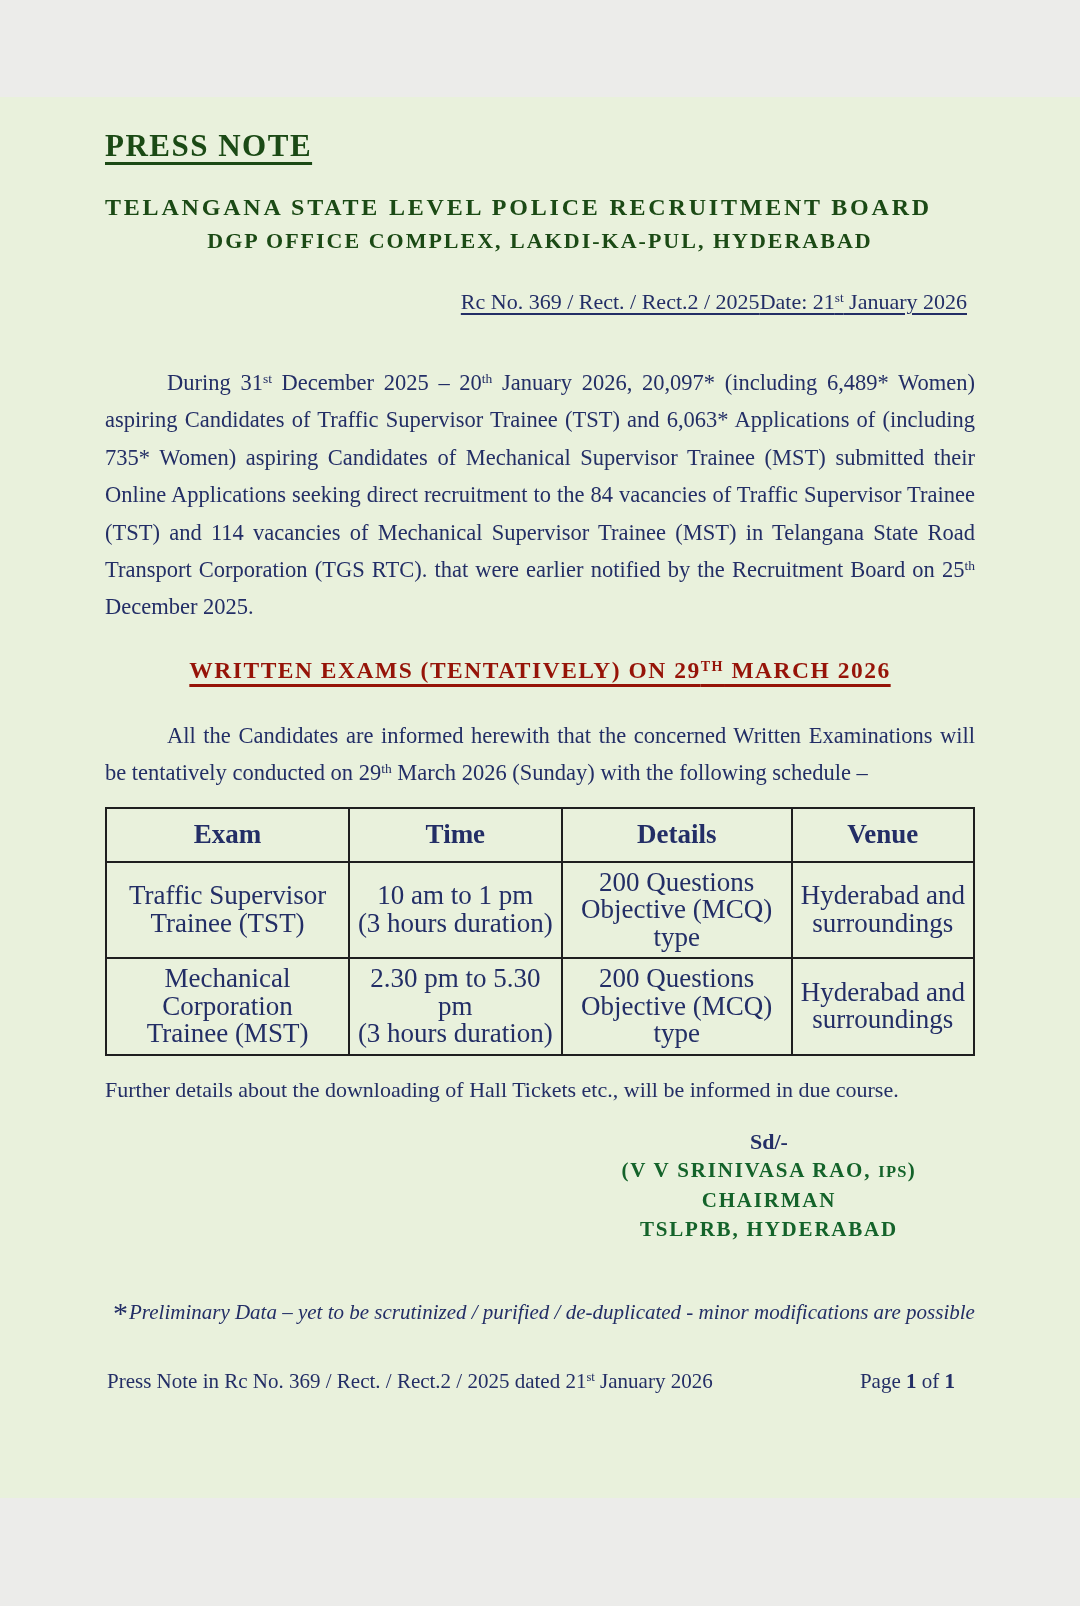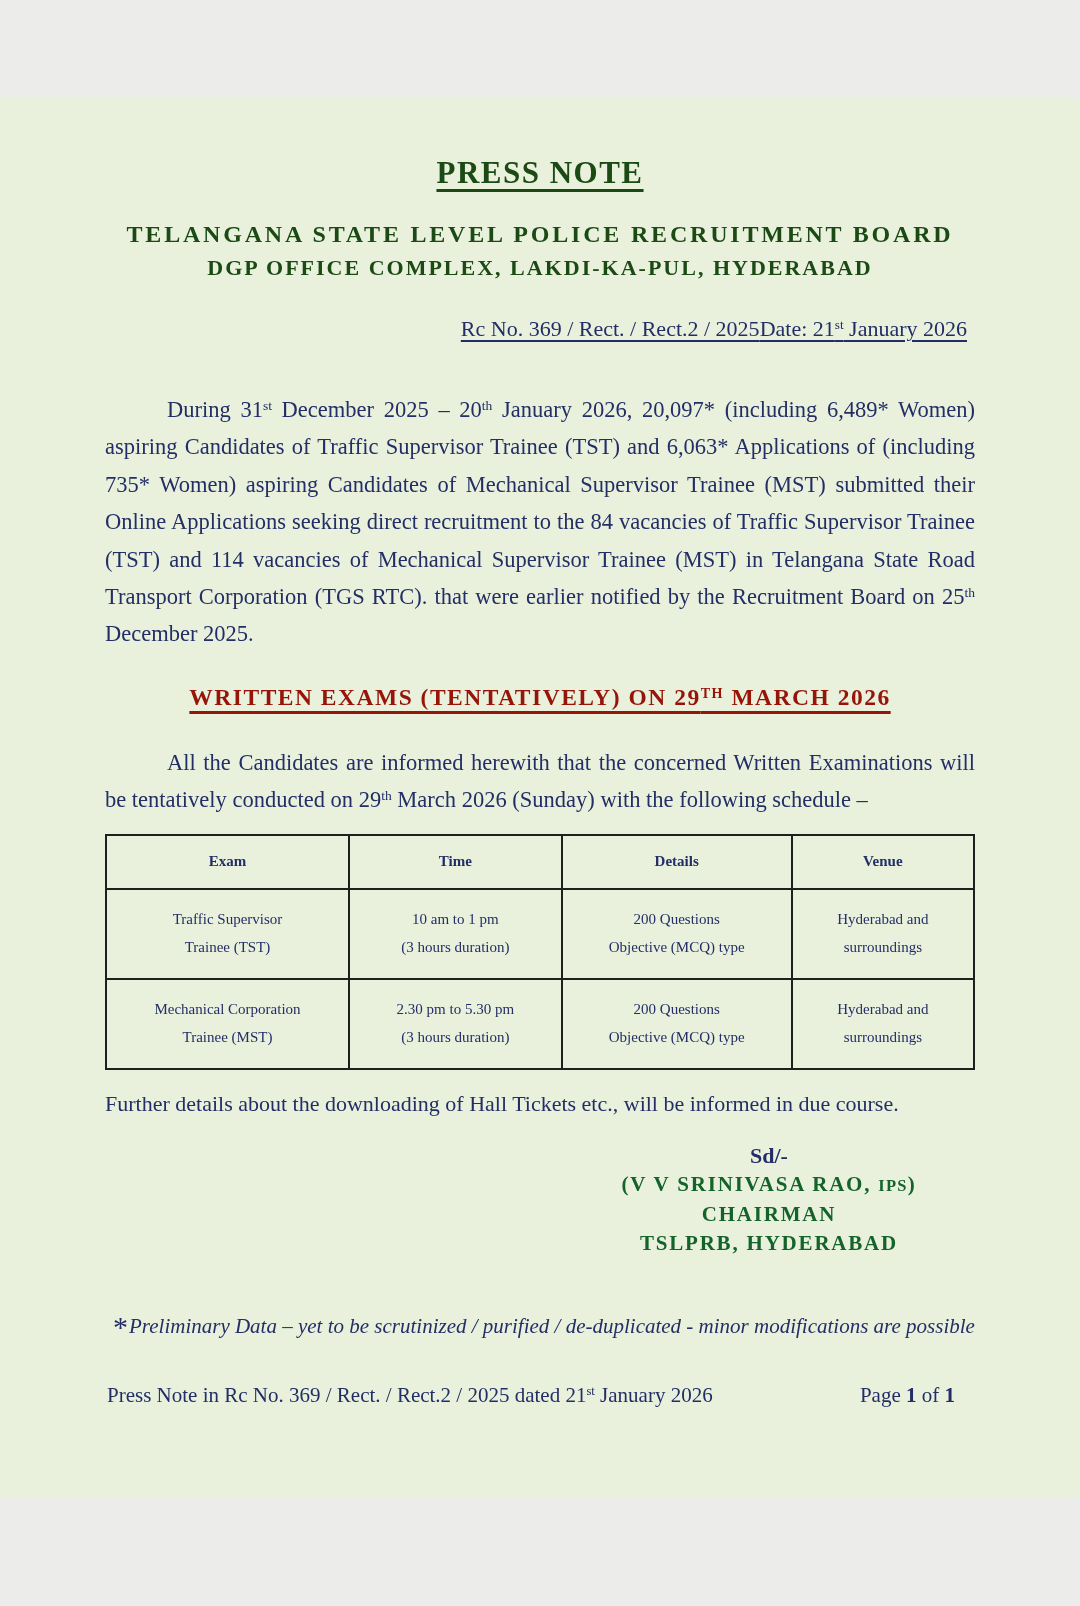--- a/index.html
+++ b/index.html
@@ -19,36 +19,35 @@
     padding: 0 105px;
     box-sizing: border-box;
     overflow: hidden;
   }
   sup {
     font-size: 60%;
     line-height: 0;
     vertical-align: 7px;
   }
   .doc-title {
-    padding-top: 58px;
-    text-align: center;
+    padding-top: 31px;
+    text-align: left;
     height: 42px;
   }
   .doc-title .u {
     font-size: 31px;
     font-weight: bold;
     letter-spacing: 1.5px;
     color: var(--heading-green, #1b4a15);
     text-decoration: underline;
     text-decoration-thickness: 2.5px;
     text-underline-offset: 6px;
   }
   .org-line1 {
     margin-top: 20px;
-    text-align: center;
     font-size: 24px;
     font-weight: bold;
     letter-spacing: 2.8px;
     color: var(--heading-green, #1b4a15);
     line-height: 34px;
   }
   .org-line2 {
     margin-top: 2px;
     text-align: center;
     font-size: 22px;
@@ -109,21 +108,21 @@
   table.schedule {
     margin-top: 15px;
     width: 100%;
     border-collapse: collapse;
     table-layout: fixed;
   }
   .schedule th, .schedule td {
     border: 2px solid var(--table-border, #1f1f1f);
     text-align: center;
     vertical-align: middle;
-    font-size: 15px;
+    font-size: 27px;
     line-height: 27.5px;
     padding: 0;
   }
   .schedule th { height: 52px; font-weight: bold; }
   .schedule td { height: 76px; padding: 6px 4px; }
   .c-exam { width: 28%; }
   .c-time { width: 24.5%; }
   .c-details { width: 26.5%; }
   .c-venue { width: 21%; }
   .further {

